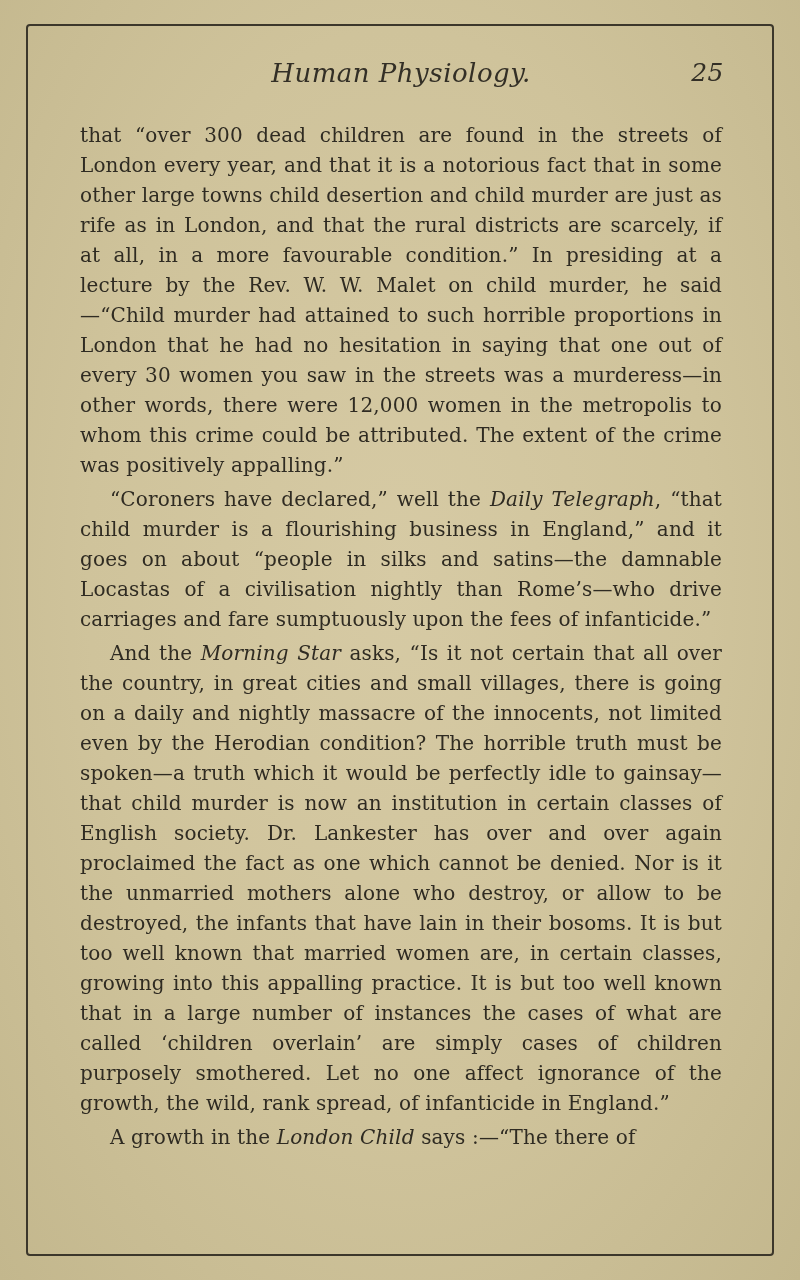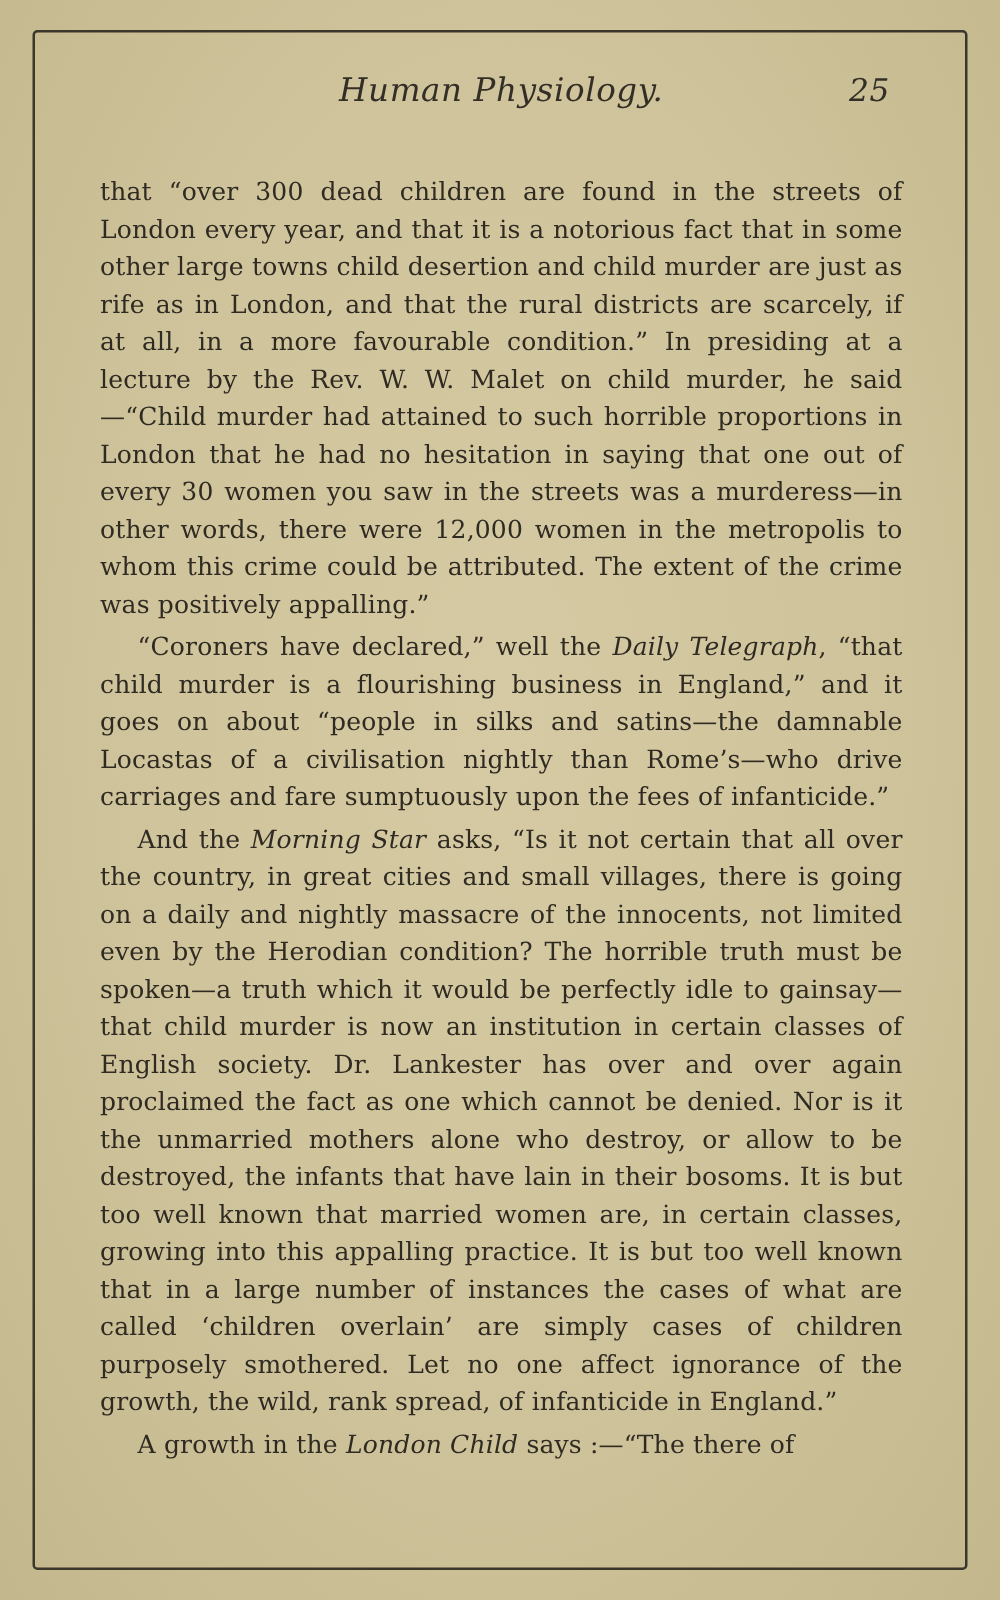--- a/index.html
+++ b/index.html
@@ -27,27 +27,27 @@
     border-radius: 4px;
     padding: 30px 46px 20px 48px;
   }
   .running-header {
     position: relative;
     text-align: center;
     font-style: italic;
     font-size: 26px;
     letter-spacing: 0.5px;
     color: #332f26;
-    margin-bottom: 48px;
+    margin-bottom: 30px;
     height: 34px;
     line-height: 34px;
   }
   .page-number {
     position: absolute;
-    right: 14px;
+    right: 2px;
     top: 0;
     font-style: italic;
     font-size: 25px;
   }
   .body-text {
     font-size: 20px;
     line-height: 30px;
     text-align: justify;
     letter-spacing: 0.15px;
   }

